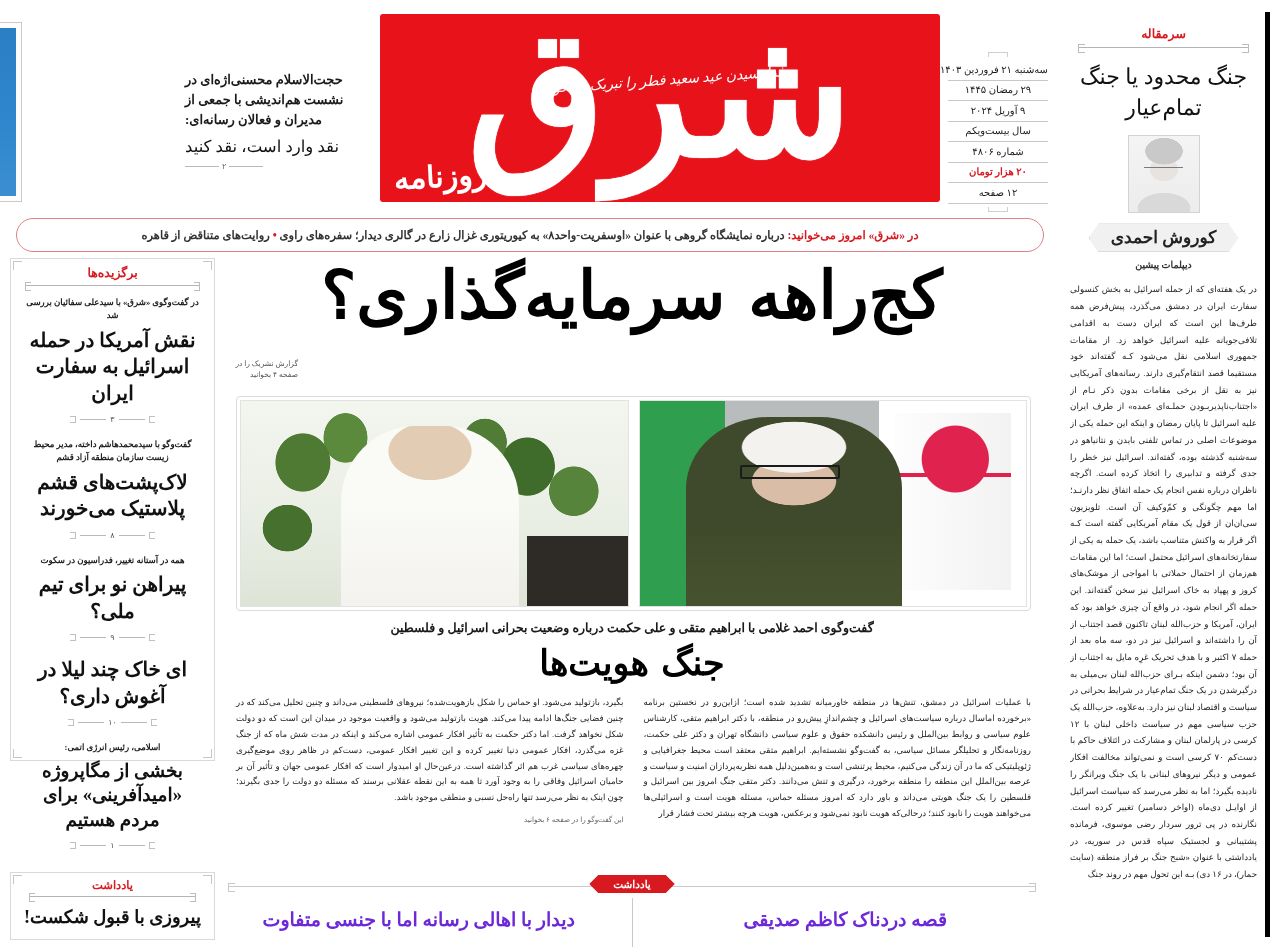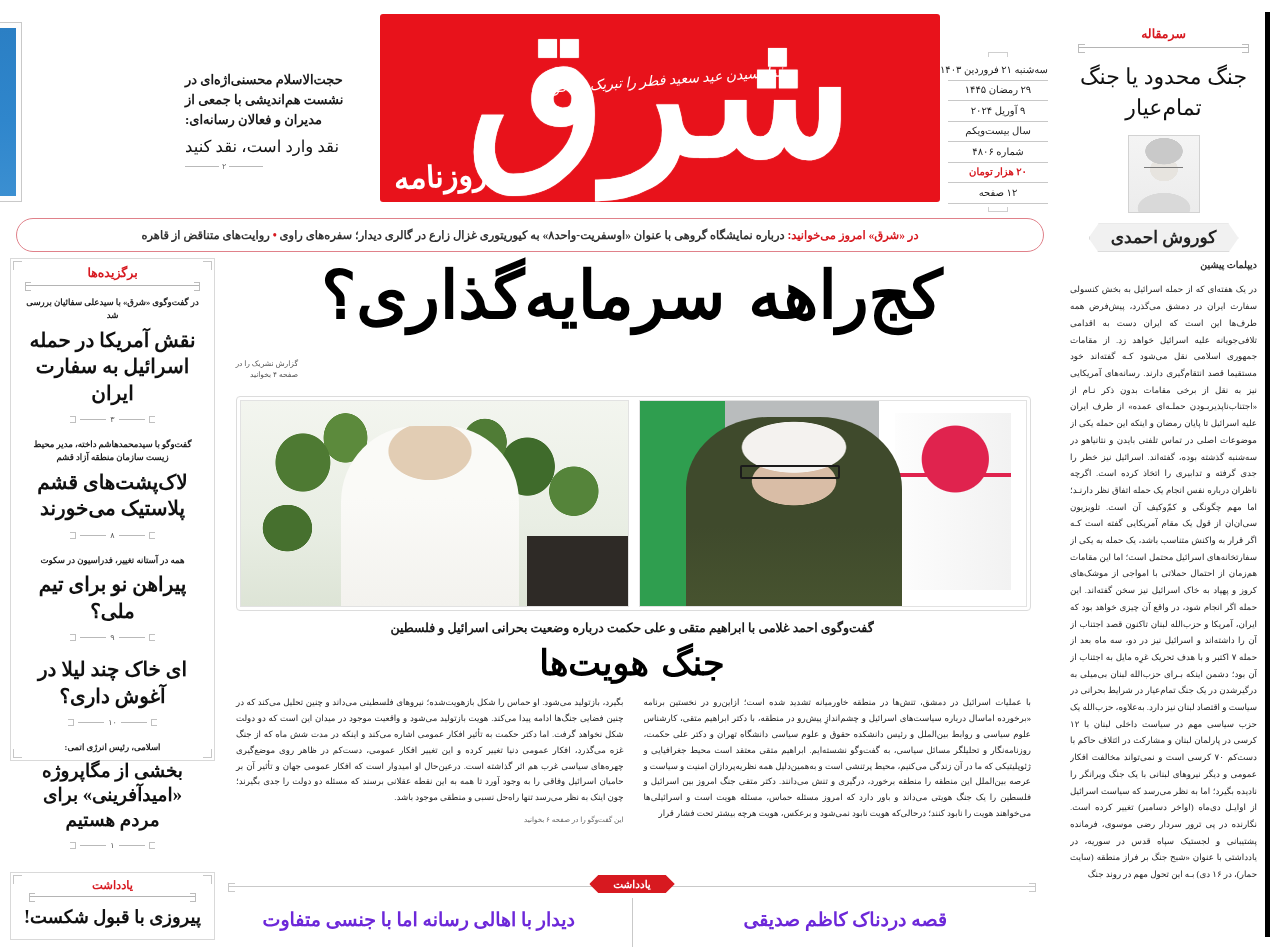--- a/index.html
+++ b/index.html
@@ -572,21 +572,21 @@
     text-align: center;
     font-size: 17px;
     font-weight: 700;
     color: #222;
     background: #f1f1f1;
     border: 1px solid #dcdcdc;
     padding: 3px 0;
     clip-path: polygon(10px 0, calc(100% - 10px) 0, 100% 50%, calc(100% - 10px) 100%, 10px 100%, 0 50%);
   }
   .sr-sub {
-    text-align: right;
+    text-align: center;
     margin-top: 7px;
     font-size: 9.5px;
     font-weight: 700;
     color: #333;
   }
   .sr-body {
     margin-top: 11px;
     font-size: 8.7px;
     line-height: 1.92;
     text-align: justify;

